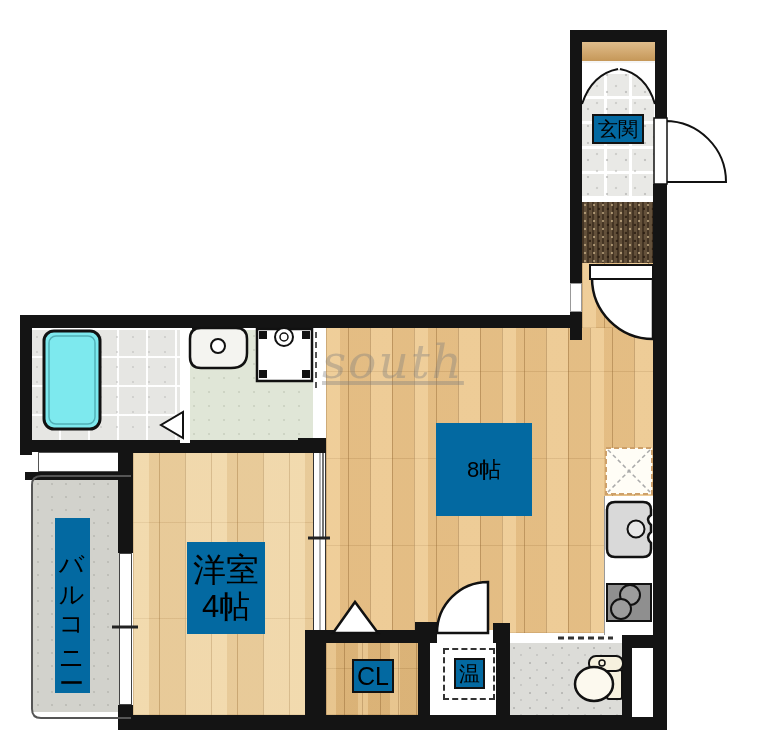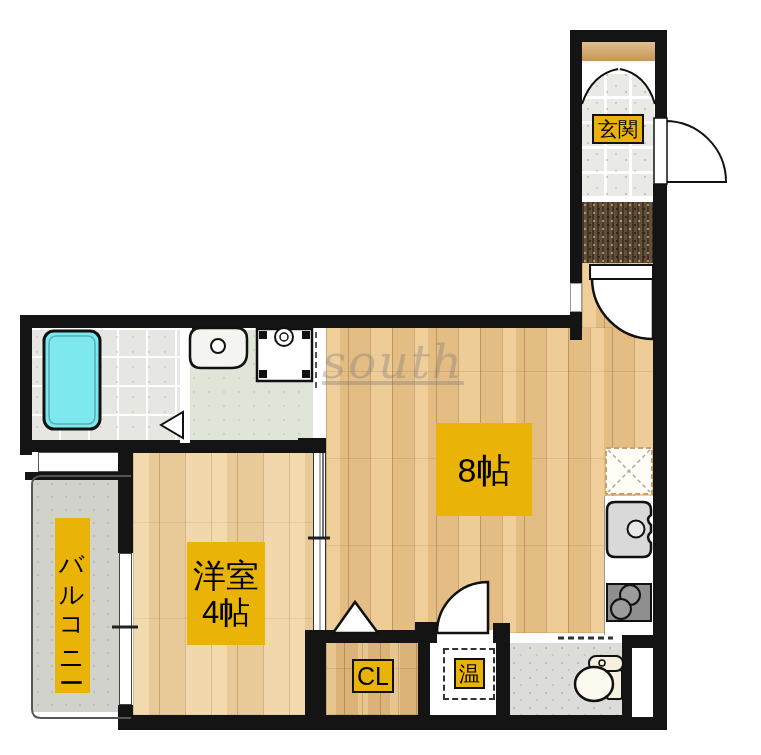--- a/index.html
+++ b/index.html
@@ -49,25 +49,25 @@
     repeating-linear-gradient(90deg, rgba(30,18,8,.45) 0 2px, transparent 2px 5px);
     background-size:9px 8px,9px 8px,auto;}
   .shoecab{position:absolute;background:#d6a765;background-image:
     linear-gradient(180deg, rgba(255,255,255,.25), rgba(120,80,30,.18));
     border-bottom:2px solid #f5f5f5;box-sizing:border-box;}
   .counter{position:absolute;background:#fff;border-left:1px solid #999;box-sizing:border-box;}
   .ps-space{position:absolute;background:#fff;}
   .slide-channel{position:absolute;background:#fff;border-left:1px solid #333;border-right:1px solid #333;box-sizing:border-box;}
 
   
-  .lbl{position:absolute;background:#eab308;color:#000;display:flex;flex-direction:column;
+  .lbl{position:absolute;background:#0369a1;color:#000;display:flex;flex-direction:column;
        align-items:center;justify-content:center;text-align:center;}
   .lbl.bordered{border:2px solid #111;box-sizing:border-box;}
   .lbl .big{font-size:38px;line-height:42px;letter-spacing:1px;}
-  .lbl .mid{font-size:34px;line-height:40px;}
+  .lbl .mid{font-size:22px;line-height:40px;}
   .lbl .yo{font-size:33px;line-height:38px;}
   .lbl .yo2{font-size:31px;line-height:36px;}
   .vert{writing-mode:vertical-rl;letter-spacing:5px;font-size:25px;}
   .watermark{position:absolute;font-family:"DejaVu Serif",serif;font-style:italic;
        font-size:47px;color:rgba(125,125,125,.38);letter-spacing:2px;}
   .dashbox{position:absolute;background:#fff;border:2px dashed #333;box-sizing:border-box;}
   svg.overlay{position:absolute;left:0;top:0;pointer-events:none;}
 </style>
 </head>
 <body>
@@ -203,21 +203,21 @@
   </svg>
 
   <div class="lbl bordered" style="left:592px;top:114px;width:52px;height:30px;font-size:20px;">
     <span>玄関</span>
   </div>
 
   <div class="lbl" style="left:436px;top:423px;width:96px;height:93px;">
     <span class="mid">8帖</span>
   </div>
 
-  <div class="lbl" style="left:187px;top:542px;width:78px;height:103px;">
+  <div class="lbl" style="left:187px;top:542px;width:78px;height:92px;">
     <span class="yo">洋室</span>
     <span class="yo2">4帖</span>
   </div>
 
   <div class="lbl" style="left:55px;top:518px;width:35px;height:175px;">
     <span class="vert">バルコニー</span>
   </div>
 
   <div class="lbl bordered" style="left:352px;top:659px;width:42px;height:34px;font-size:25px;">
     <span>CL</span>

